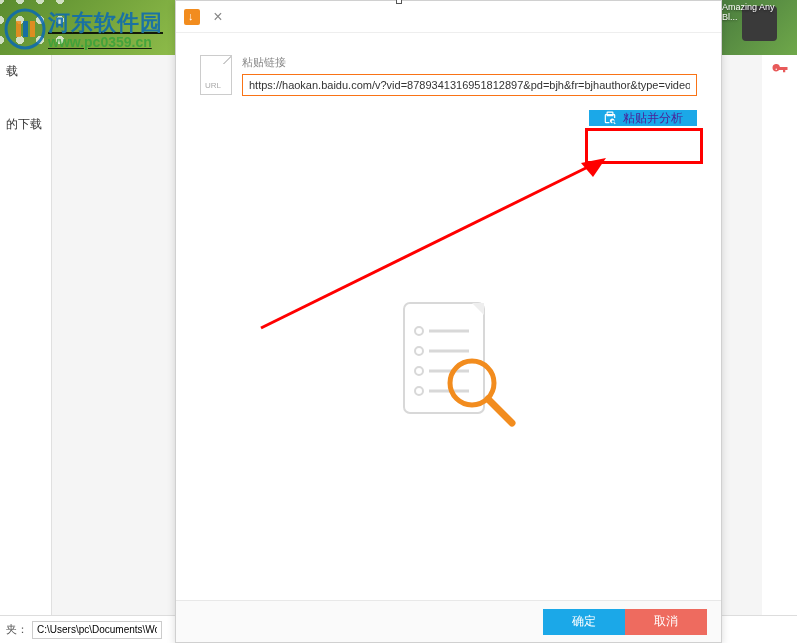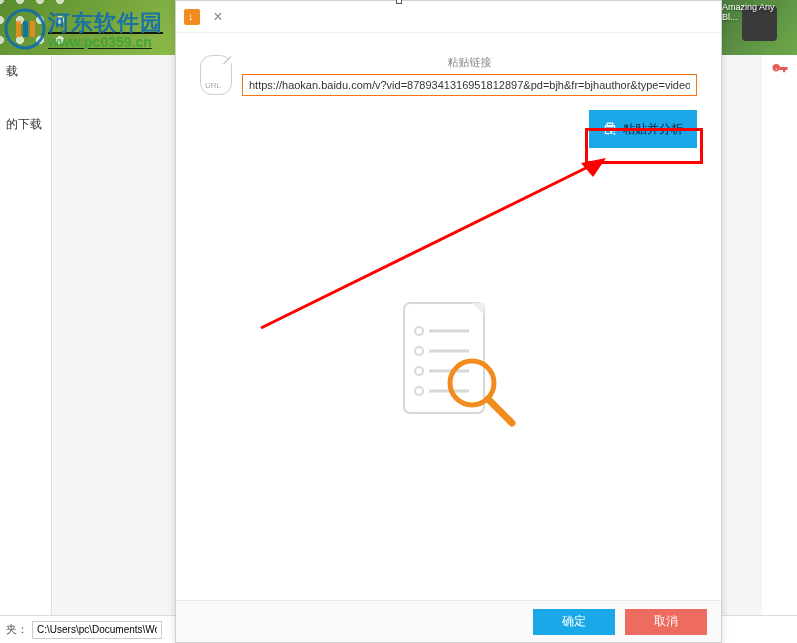--- a/index.html
+++ b/index.html
@@ -162,21 +162,21 @@
     }
     .url-section {
       display: flex;
       gap: 10px;
       margin-top: 6px;
     }
     .url-icon-box {
       width: 32px;
       height: 40px;
       border: 1px solid #ccc;
-      border-radius: 12px;
+      border-radius: 0;
       position: relative;
       flex-shrink: 0;
     }
     .url-icon-box::before {
       content: '';
       position: absolute;
       top: 0; right: 0;
       width: 8px; height: 8px;
       background: linear-gradient(135deg, transparent 50%, #ccc 50%, #ccc 60%, #fff 60%);
     }
@@ -186,42 +186,41 @@
       font-size: 8px;
       color: #aaa;
     }
     .url-right {
       flex: 1;
     }
     .url-label {
       color: #888;
       font-size: 11px;
       margin-bottom: 4px;
-      text-align: center;
     }
     .url-input {
       width: 100%;
       height: 22px;
       border: 1px solid #f97316;
       padding: 2px 6px;
       font-size: 11px;
       color: #333;
     }
     .button-row {
       display: flex;
       gap: 10px;
       justify-content: flex-end;
       margin-top: 14px;
     }
     .action-btn {
       width: 108px;
-      height: 38px;
+      height: 16px;
       background: #1ba8e8;
       border: none;
-      color: #0f172a;
+      color: #4c1d95;
       font-size: 12px;
       display: flex;
       align-items: center;
       justify-content: center;
       gap: 6px;
       cursor: pointer;
     }
     .action-btn svg { width: 14px; height: 14px; fill: #fff; }
     .highlight-box {
       position: absolute;
@@ -251,21 +250,20 @@
     .dialog-footer {
       position: absolute;
       bottom: 0; left: 0; right: 0;
       height: 42px;
       background: #fafafa;
       border-top: 1px solid #e8e8e8;
       display: flex;
       justify-content: flex-end;
       align-items: center;
       padding: 0 14px;
-      gap: 10px;
     }
     .footer-btn {
       width: 82px;
       height: 26px;
       border: none;
       color: #fff;
       font-size: 12px;
       cursor: pointer;
     }
     .btn-ok { background: #1ba8e8; }

